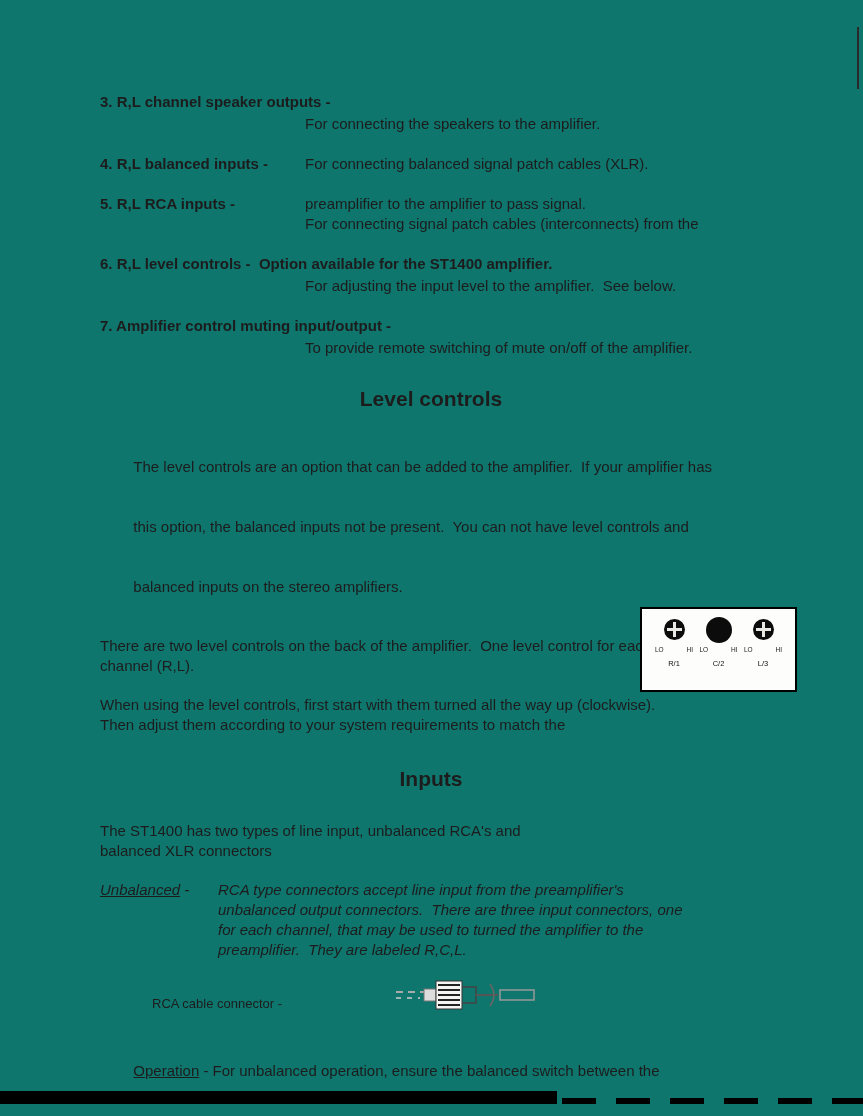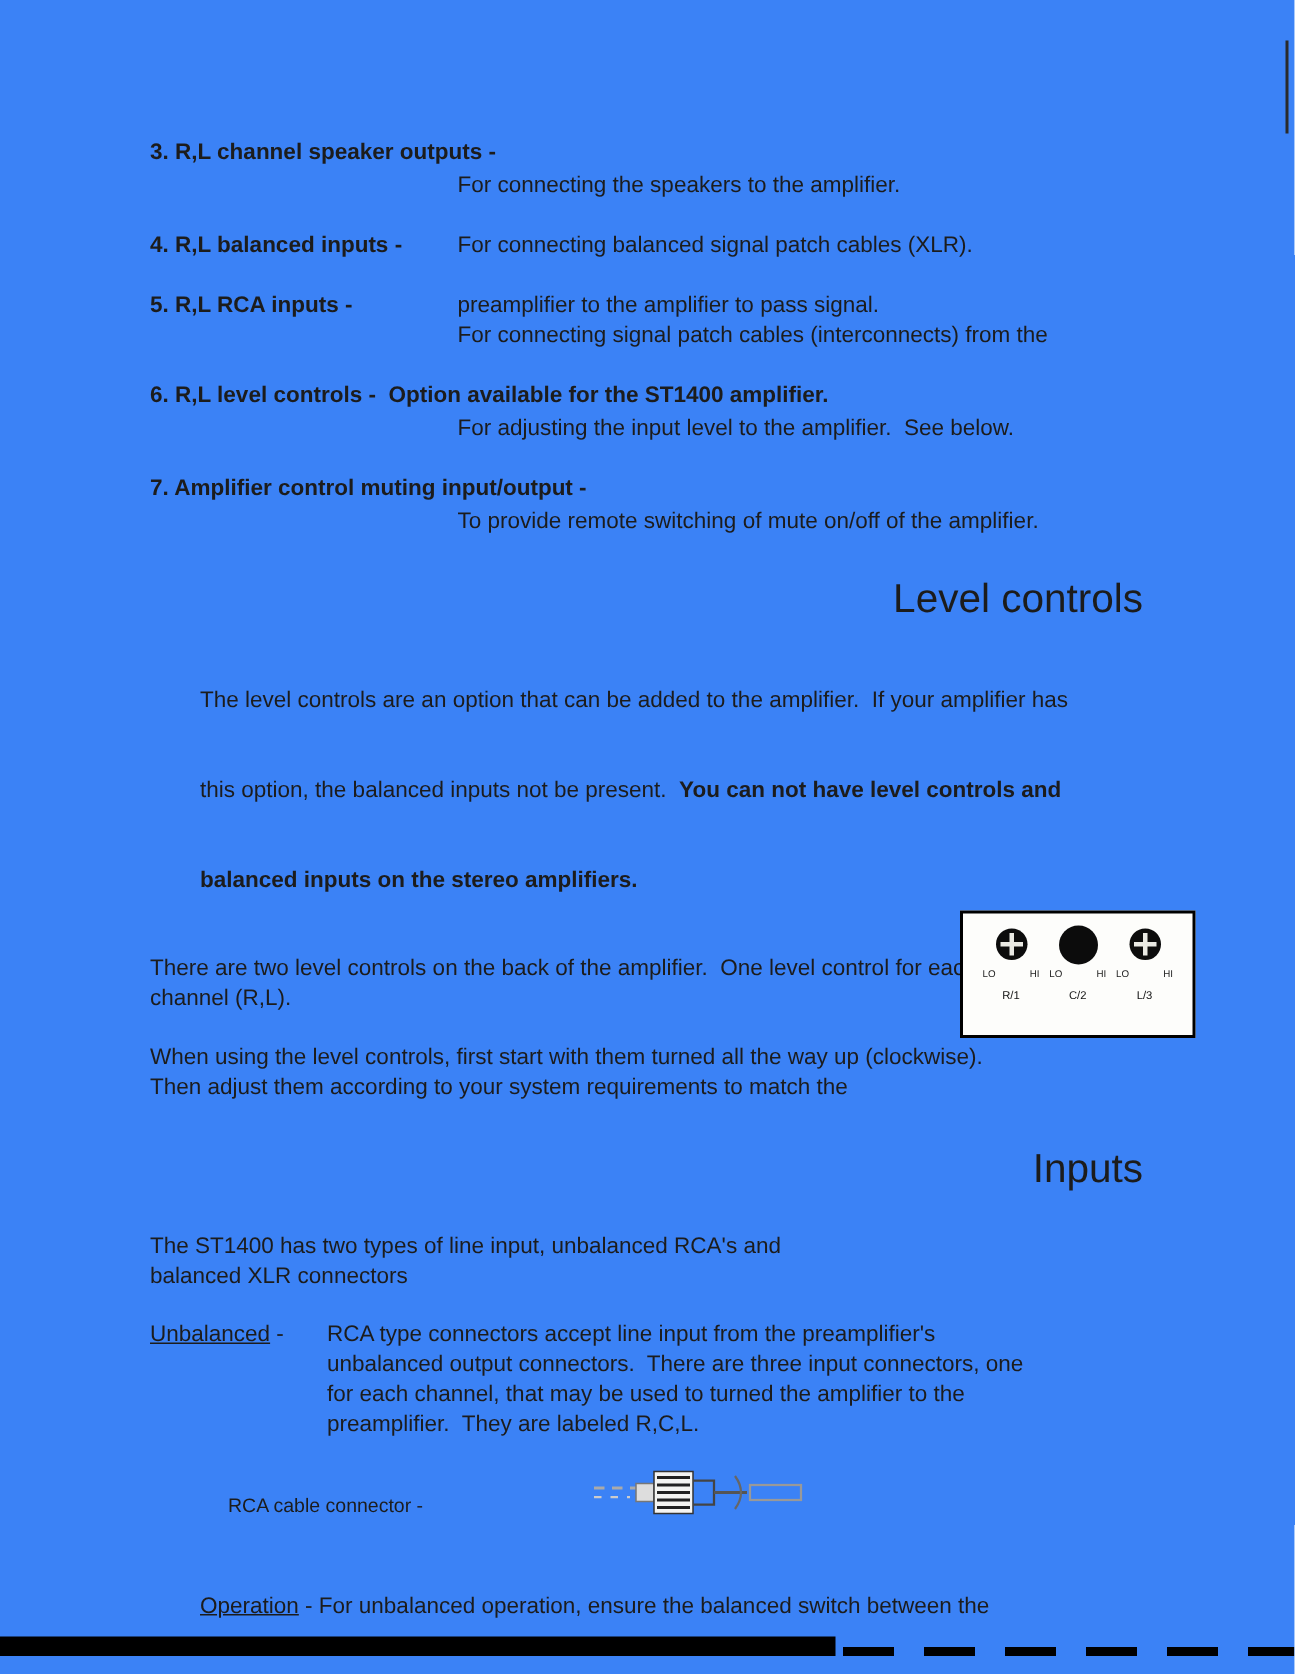--- a/index.html
+++ b/index.html
@@ -1,50 +1,50 @@
 <!DOCTYPE html>
 <html><head>
 <meta charset="utf-8">
 <style>
   * { margin:0; padding:0; box-sizing:border-box; }
   html,body { background:#ffffff; }
   .page {
     position:relative;
     width:863px; height:1116px;
-    background:#3b82f6;
+    background:#0f766e;
     font-family:"Liberation Sans", sans-serif;
     font-size:15px;
     line-height:20px;
     color:#1c1c1c;
     overflow:hidden;
   }
   .content { position:absolute; left:100px; top:92px; width:662px; }
 
   .line, .item-desc, .item-label { white-space:pre-wrap; }
 
   
   .item { margin-bottom:20px; }
   .item-label { font-weight:bold; }
   .item .col2 { margin-top:2px; margin-left:205px; }
   .hang { position:relative; padding-left:205px; }
   .hang .hang-label { position:absolute; left:0; top:0; }
 
   
   .section-heading {
-    font-size:27px; font-weight:400; text-align:right;
+    font-size:21px; font-weight:700; text-align:center;
     line-height:26px; margin:28px 0 25px;
   }
   .section-heading.inputs { margin:31px 0 29px; }
 
   .para { margin-bottom:19px; }
-  .b { font-weight:bold; }
+  .b { font-weight:normal; }
   .u { text-decoration:underline; }
 
   
-  .hang2 { position:relative; padding-left:118px; margin-bottom:0; }
+  .hang2 { position:relative; padding-left:118px; margin-bottom:0;font-style:italic; }
   .hang2 .hang-label { position:absolute; left:0; top:0; }
 
   
   .rca-row { display:flex; align-items:flex-end; margin-top:14px; height:40px; }
   .rca-caption { font-size:13px; margin-left:52px; }
   .rca-art { margin-left:112px; }
 
   .operation { margin-top:27px; }
 
   

